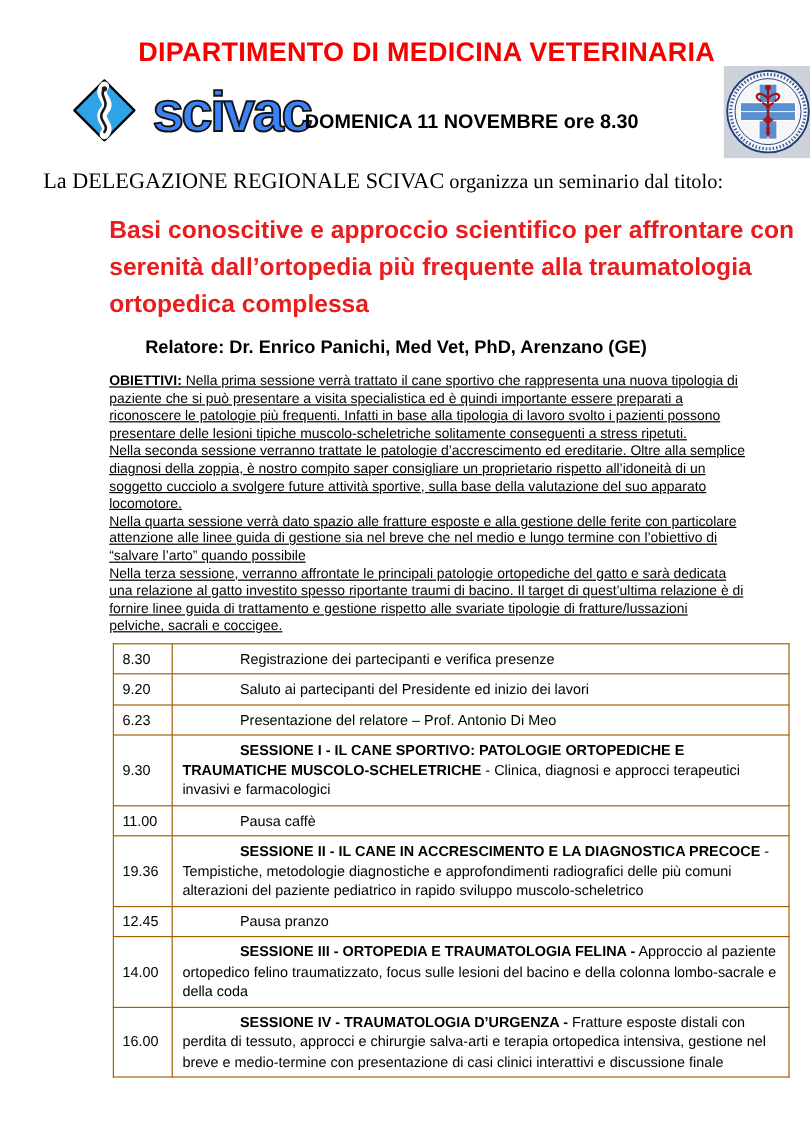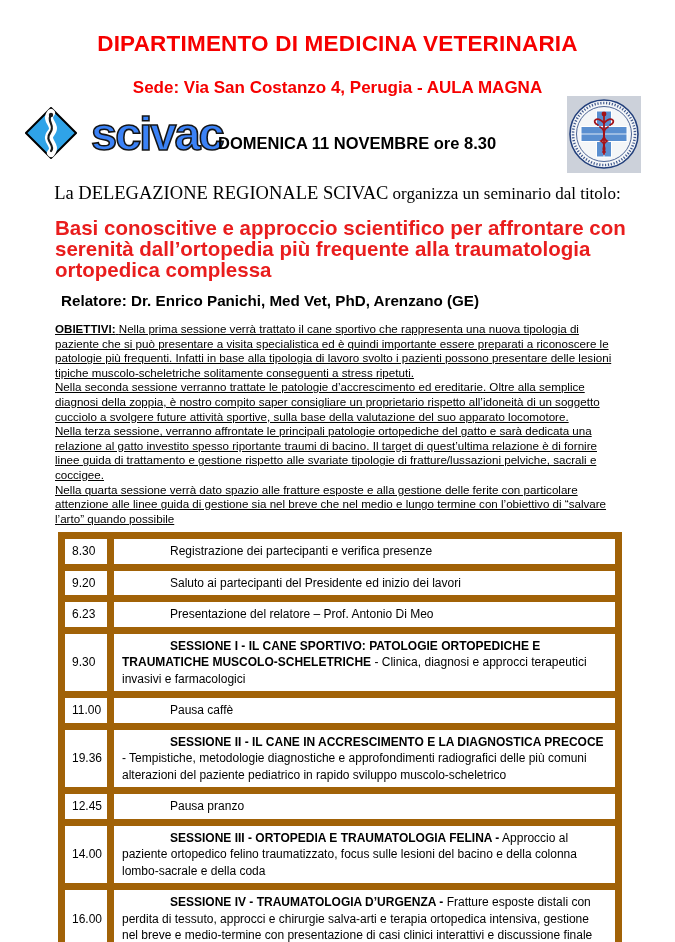--- a/index.html
+++ b/index.html
@@ -1,52 +1,51 @@
 <!DOCTYPE html>
 <html><head>
 <meta charset="utf-8">
 <style>
   * { margin:0; padding:0; box-sizing:border-box; }
   html,body { background:#ffffff; }
   body { font-family:"Liberation Sans", sans-serif; color:#000; }
-  .page { position:relative; width:675px; height:942px; background:#fff; overflow:hidden; }
+  .page { position:relative; width:675px; height:942px; background:#fff; overflow:hidden;padding-left:36px; }
 
   .main-title { margin-top:31px; text-align:center; color:#f60000; font-size:22.5px; font-weight:bold; letter-spacing:.2px; }
   .subtitle  { margin-top:21px; text-align:center; color:#f60000; font-size:17px; font-weight:bold; }
 
   .logo-band { position:relative; height:80px; }
   .scivac { position:absolute; left:25px; top:9px; display:flex; align-items:center; }
   .scivac-text { font-size:47px; font-weight:bold; letter-spacing:-2px; color:#3b82f6; margin-left:14px; line-height:1;
                  -webkit-text-stroke:1.6px #141414; }
   .date-line { position:absolute; left:218px; top:36px; font-size:16.5px; font-weight:bold; }
   .seal { position:absolute; left:567px; top:-2px; }
 
-  .org-line { margin-top:5px; text-align:center; font-family:"Liberation Serif", serif; font-size:17px; }
+  .org-line { margin-top:5px; font-family:"Liberation Serif", serif; font-size:17px; }
   .org-strong { font-size:18.5px; }
 
-  .sem-title { margin:13px 45px 0 55px; width:577px; color:#e91d1d; font-size:20.5px; font-weight:bold; line-height:21px; }
-  .speaker   { margin:12px 55px 0 61px; font-size:15.2px; font-weight:bold; }
+  .sem-title { margin:13px 45px 0 55px; width:577px; color:#e91d1d; font-size:20.5px; font-weight:bold; line-height:31px; }
+  .speaker   { margin:12px 55px 0 85px; font-size:15.2px; font-weight:bold; }
 
   .objectives { margin:13px 53px 0 55px; font-size:11.6px; line-height:14.6px;text-decoration:underline; }
   .objectives .b { font-weight:bold; }
 
   table.sched { margin:6px 0 0 58px; width:564px; border-collapse:collapse; table-layout:fixed; }
-  table.sched td { border:7px solid #a16207; font-size:12px; line-height:16.5px; vertical-align:middle; }
+  table.sched td { border:1px solid #a16207; font-size:12px; line-height:16.5px; vertical-align:middle; }
   td.t-time { width:49px; padding:4px 2px 4px 7px; font-size:12.5px; }
   td.t-desc { padding:4px 8px; }
   td.t-desc.center { text-align:left; }
   .t-bold { font-weight:bold;margin-left:48px; }
 </style>
 </head>
 <body>
 
 <div class="page">
 
   <div class="main-title">DIPARTIMENTO DI MEDICINA VETERINARIA</div>
-  <div class="subtitle">Sede: Via San Costanzo 4, Perugia - AULA MAGNA</div>
 
   <div class="logo-band">
     <div class="scivac">
       <svg width="52" height="52" viewBox="0 0 52 52">
         <polygon points="26,1 51,26 26,51 1,26" fill="#2fa3e8" stroke="#000" stroke-width="2"></polygon>
         <path d="M26,6 C19,14 33,18 26,26 C19,34 33,38 26,46" fill="none" stroke="#ffffff" stroke-width="8" stroke-linecap="round"></path>
         <path d="M26,8 C21,14 31,18 25,26 C19,34 31,38 26,44" fill="none" stroke="#1a1a1a" stroke-width="2.2" stroke-linecap="round"></path>
         <circle cx="26" cy="8" r="2.2" fill="#1a1a1a"></circle>
       </svg>
       <span class="scivac-text">scivac</span>
@@ -78,22 +77,22 @@
 
   <div class="org-line"><span class="org-strong">La DELEGAZIONE REGIONALE SCIVAC</span><span> organizza un seminario dal titolo:</span></div>
 
   <div class="sem-title">Basi conoscitive e approccio scientifico per affrontare con serenità dall’ortopedia più frequente alla traumatologia ortopedica complessa</div>
 
   <div class="speaker">Relatore: Dr. Enrico Panichi, Med Vet, PhD, Arenzano (GE)</div>
 
   <div class="objectives">
     <div><span class="b">OBIETTIVI:</span> <span>Nella prima sessione verrà trattato il cane sportivo che rappresenta una nuova tipologia di paziente che si può presentare a visita specialistica ed è quindi importante essere preparati a riconoscere le patologie più frequenti. Infatti in base alla tipologia di lavoro svolto i pazienti possono presentare delle lesioni tipiche muscolo-scheletriche solitamente conseguenti a stress ripetuti.</span></div>
     <div>Nella seconda sessione verranno trattate le patologie d’accrescimento ed ereditarie. Oltre alla semplice diagnosi della zoppia, è nostro compito saper consigliare un proprietario rispetto all’idoneità di un soggetto cucciolo a svolgere future attività sportive, sulla base della valutazione del suo apparato locomotore.</div>
+    <div>Nella quarta sessione verrà dato spazio alle fratture esposte e alla gestione delle ferite con particolare attenzione alle linee guida di gestione sia nel breve che nel medio e lungo termine con l’obiettivo di “salvare l’arto” quando possibile</div>
     <div>Nella terza sessione, verranno affrontate le principali patologie ortopediche del gatto e sarà dedicata una relazione al gatto investito spesso riportante traumi di bacino. Il target di quest’ultima relazione è di fornire linee guida di trattamento e gestione rispetto alle svariate tipologie di fratture/lussazioni pelviche, sacrali e coccigee.</div>
-    <div>Nella quarta sessione verrà dato spazio alle fratture esposte e alla gestione delle ferite con particolare attenzione alle linee guida di gestione sia nel breve che nel medio e lungo termine con l’obiettivo di “salvare l’arto” quando possibile</div>
   </div>
 
   <table class="sched">
     <tbody>
   <tr>
     <td class="t-time">8.30</td>
     <td class="t-desc"><span class="t-bold"></span><span class="t-text">Registrazione dei partecipanti e verifica presenze</span></td>
   </tr>
 
 

